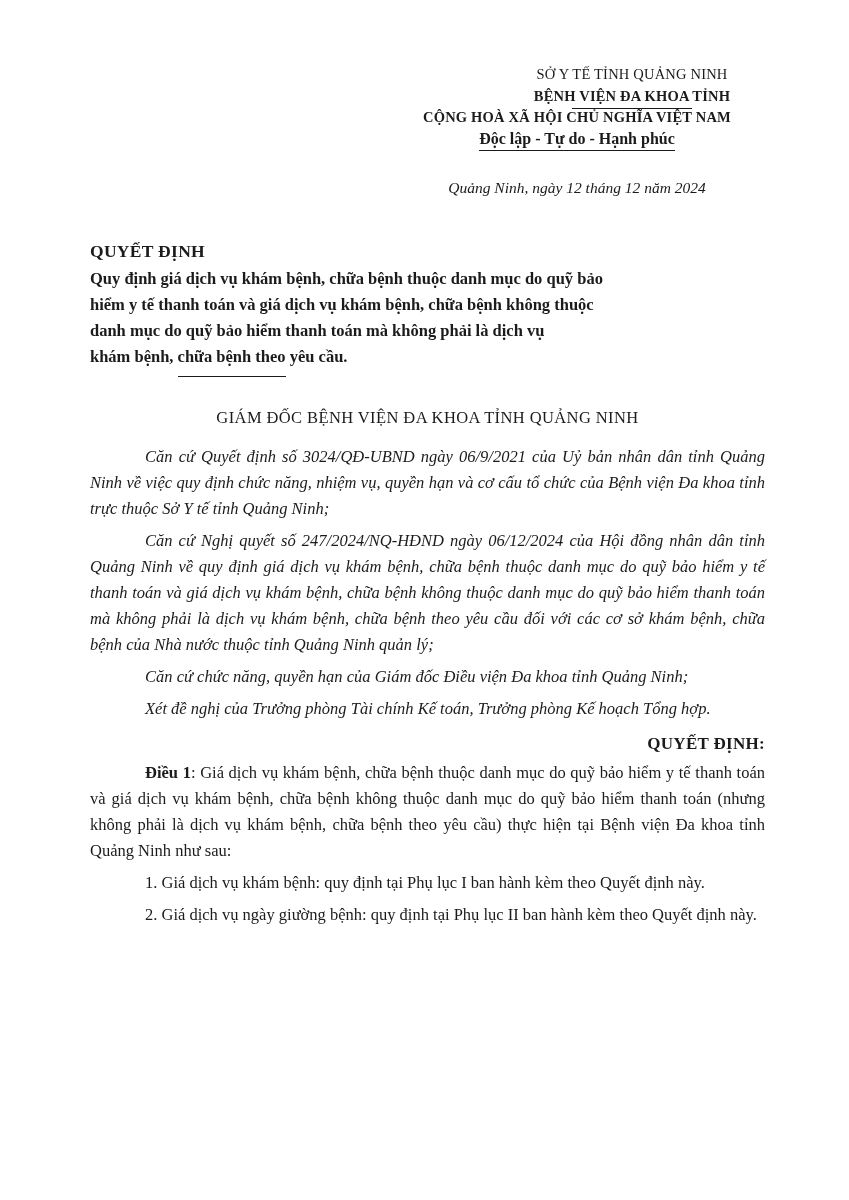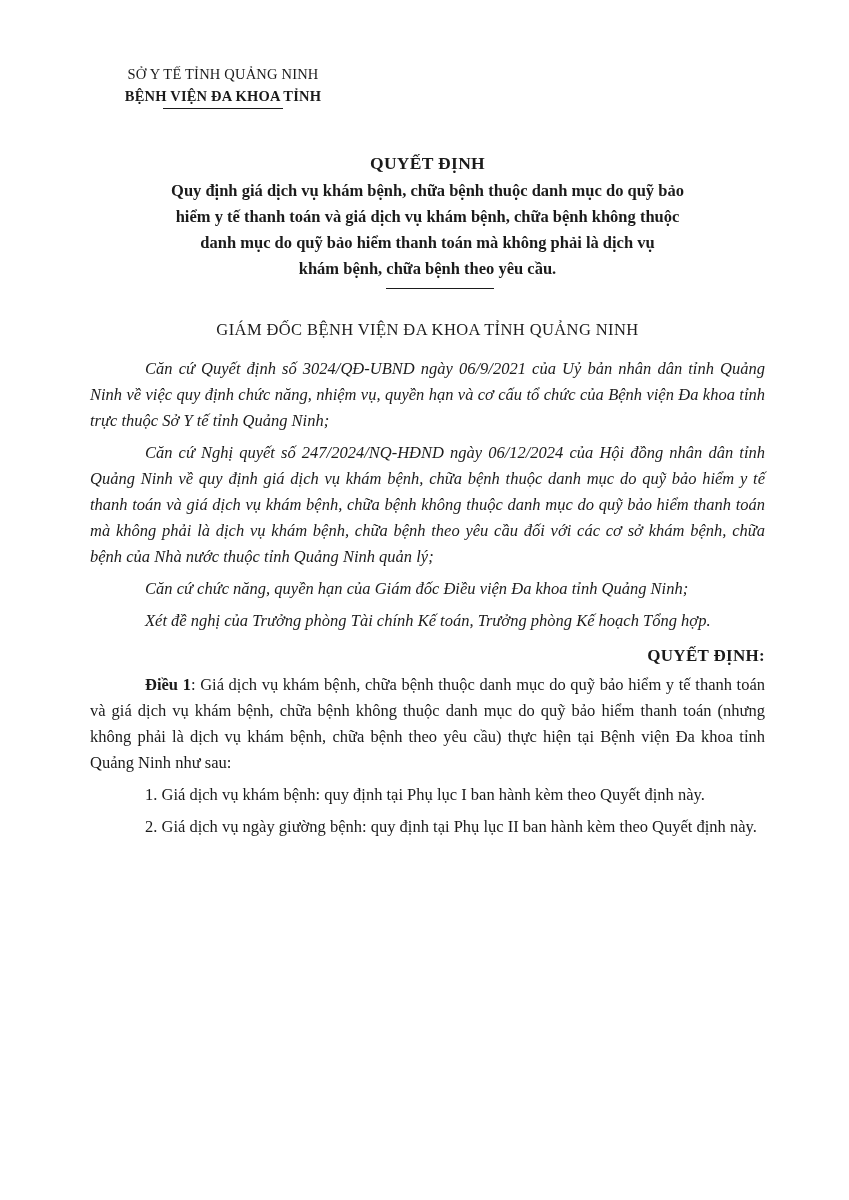--- a/index.html
+++ b/index.html
@@ -9,33 +9,33 @@
     color: #1b1b1b;
     -webkit-font-smoothing: antialiased;
   }
   .page {
     box-sizing: border-box;
     width: 849px; height: 1200px;
     padding: 66px 84px 20px 90px;
     overflow: hidden;
   }
   
-  .header { display: flex; justify-content: space-between; align-items: flex-end; }
+  .header { display: flex; justify-content: space-between; align-items: flex-end; flex-direction: column; }
   .header-left  { width: 266px; text-align: center; }
   .header-right { width: 376px; text-align: center; }
   .issuer-parent { font-size: 14.5px; letter-spacing: 0.2px; }
   .issuer-name   { font-size: 14.5px; font-weight: bold; margin-top: 5px; letter-spacing: 0.2px; }
   .rule-short { width: 120px; border-bottom: 1.6px solid #1b1b1b; margin: 3px auto 0; height: 0; }
   .national-country { font-size: 14.5px; font-weight: bold; letter-spacing: 0.2px; }
   .national-motto   { display: inline-block; font-size: 16px; font-weight: bold;
                       margin-top: 4px; padding-bottom: 2px; border-bottom: 1.6px solid #1b1b1b; }
   .doc-number { font-size: 15.5px; margin-top: 30px; }
   .place-date { font-size: 15.5px; font-style: italic; margin-top: 28px; }
   
-  .title-block { margin-top: 44px; text-align: center; }
+  .title-block { margin-top: 44px; text-align: left; }
   .doc-kind { font-size: 17.5px; font-weight: bold; letter-spacing: 0.3px; }
   .doc-subtitle { margin-top: 4px; font-size: 16.5px; font-weight: bold; line-height: 26px; }
   .partial-underline { border-bottom: 1.6px solid #1b1b1b; padding-bottom: 10px; }
   .authority { margin-top: 38px; text-align: center; font-size: 16.5px; letter-spacing: 0.4px; }
   
   .preamble-block { margin-top: 16px; }
   .para {
     font-size: 16.5px; line-height: 26px;
     text-align: justify; text-indent: 55px;
     margin: 6px 0 0 0;
@@ -47,20 +47,27 @@
 </head>
 <body>
 
 <div class="page">
 
   <div class="header">
     <div class="header-left">
       <div class="issuer-parent">SỞ Y TẾ TỈNH QUẢNG NINH</div>
       <div class="issuer-name">BỆNH VIỆN ĐA KHOA TỈNH</div>
       <div class="rule-short"></div>
+    </div>
+    <div class="header-right">
+      <div class="national-country">CỘNG HOÀ XÃ HỘI CHỦ NGHĨA VIỆT NAM</div>
+      <div>
+        <span class="national-motto">Độc lập - Tự do - Hạnh phúc</span>
+      </div>
+      <div class="place-date">Quảng Ninh, ngày 12 tháng 12 năm 2024</div>
     </div>
   </div>
 
   <div class="title-block">
     <div class="doc-kind">QUYẾT ĐỊNH</div>
     <div class="doc-subtitle">
       <div>Quy định giá dịch vụ khám bệnh, chữa bệnh thuộc danh mục do quỹ bảo</div>
       <div>hiểm y tế thanh toán và giá dịch vụ khám bệnh, chữa bệnh không thuộc</div>
       <div>danh mục do quỹ bảo hiểm thanh toán mà không phải là dịch vụ</div>
       <div>

